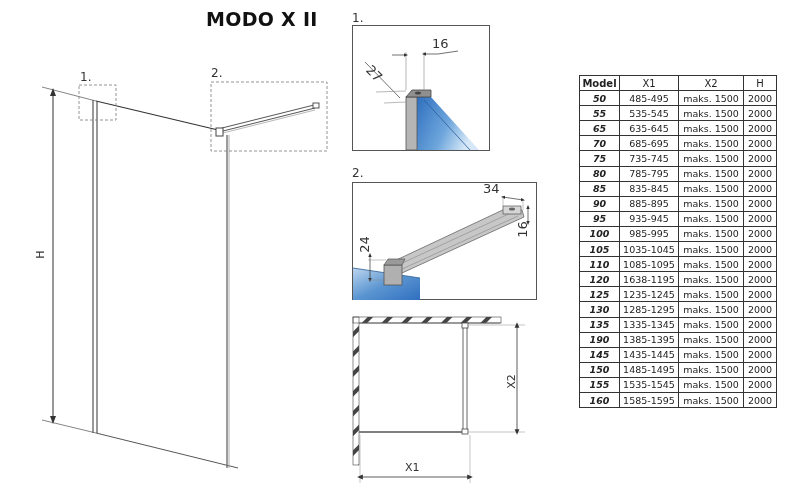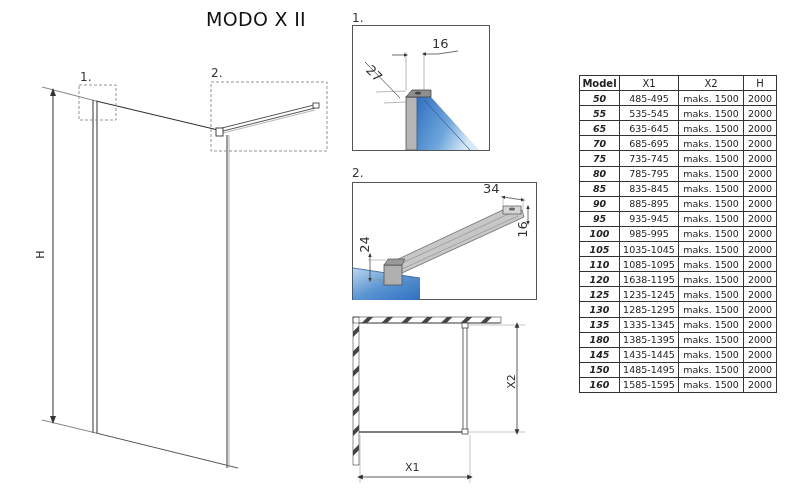--- a/index.html
+++ b/index.html
@@ -1,18 +1,18 @@
 <!DOCTYPE html>
 <html><head>
   <meta charset="utf-8">
   <style>
     html, body { margin: 0; padding: 0; background: #ffffff; }
     body { width: 800px; height: 492px; position: relative; overflow: hidden; font-family: "DejaVu Sans", sans-serif; color: #222; }
     .abs { position: absolute; }
-    .title { left: 206px; top: 8px; font-size: 19px; font-weight: normal; color: #111; letter-spacing: 0.3px; font-family: "DejaVu Sans", sans-serif; }
+    .title { left: 206px; top: 8px; font-size: 19px; font-weight: bold; color: #111; letter-spacing: 0.3px; font-family: "DejaVu Sans", sans-serif; }
     .lbl { font-size: 12px; color: #333; font-family: "DejaVu Sans", sans-serif; }
     table.spec { position: absolute; left: 579px; top: 75px; border-collapse: collapse; font-family: "DejaVu Sans", sans-serif; font-size: 9.5px; }
     table.spec th, table.spec td { border: 1px solid #333; padding: 0; height: 14.1px; text-align: center; line-height: 13px; white-space: nowrap; color: #222; }
     table.spec th { font-weight: normal; font-size: 10px; }
     table.spec th.model-h { font-weight: bold; margin-left: 19px; }
     table.spec td.model { font-weight: bold; font-style: italic; text-align: center; }
     table.spec { border: 1.5px solid #222; }
     col.c1 { width: 40px; } col.c2 { width: 59px; } col.c3 { width: 65px; } col.c4 { width: 33px; }
   </style>
 </head>
@@ -264,37 +264,43 @@
         <td>maks. 1500</td>
         <td>2000</td>
       </tr>
       <tr>
         <td class="model">135</td>
         <td>1335-1345</td>
         <td>maks. 1500</td>
         <td>2000</td>
       </tr>
       <tr>
-        <td class="model">180</td>
+        <td class="model">190</td>
         <td>1385-1395</td>
         <td>maks. 1500</td>
         <td>2000</td>
       </tr>
       <tr>
         <td class="model">145</td>
         <td>1435-1445</td>
         <td>maks. 1500</td>
         <td>2000</td>
       </tr>
       <tr>
         <td class="model">150</td>
         <td>1485-1495</td>
         <td>maks. 1500</td>
         <td>2000</td>
       </tr>
       <tr>
+        <td class="model">155</td>
+        <td>1535-1545</td>
+        <td>maks. 1500</td>
+        <td>2000</td>
+      </tr>
+      <tr>
         <td class="model">160</td>
         <td>1585-1595</td>
         <td>maks. 1500</td>
         <td>2000</td>
       </tr>
     </tbody>
 </table>
 
 </body></html>

